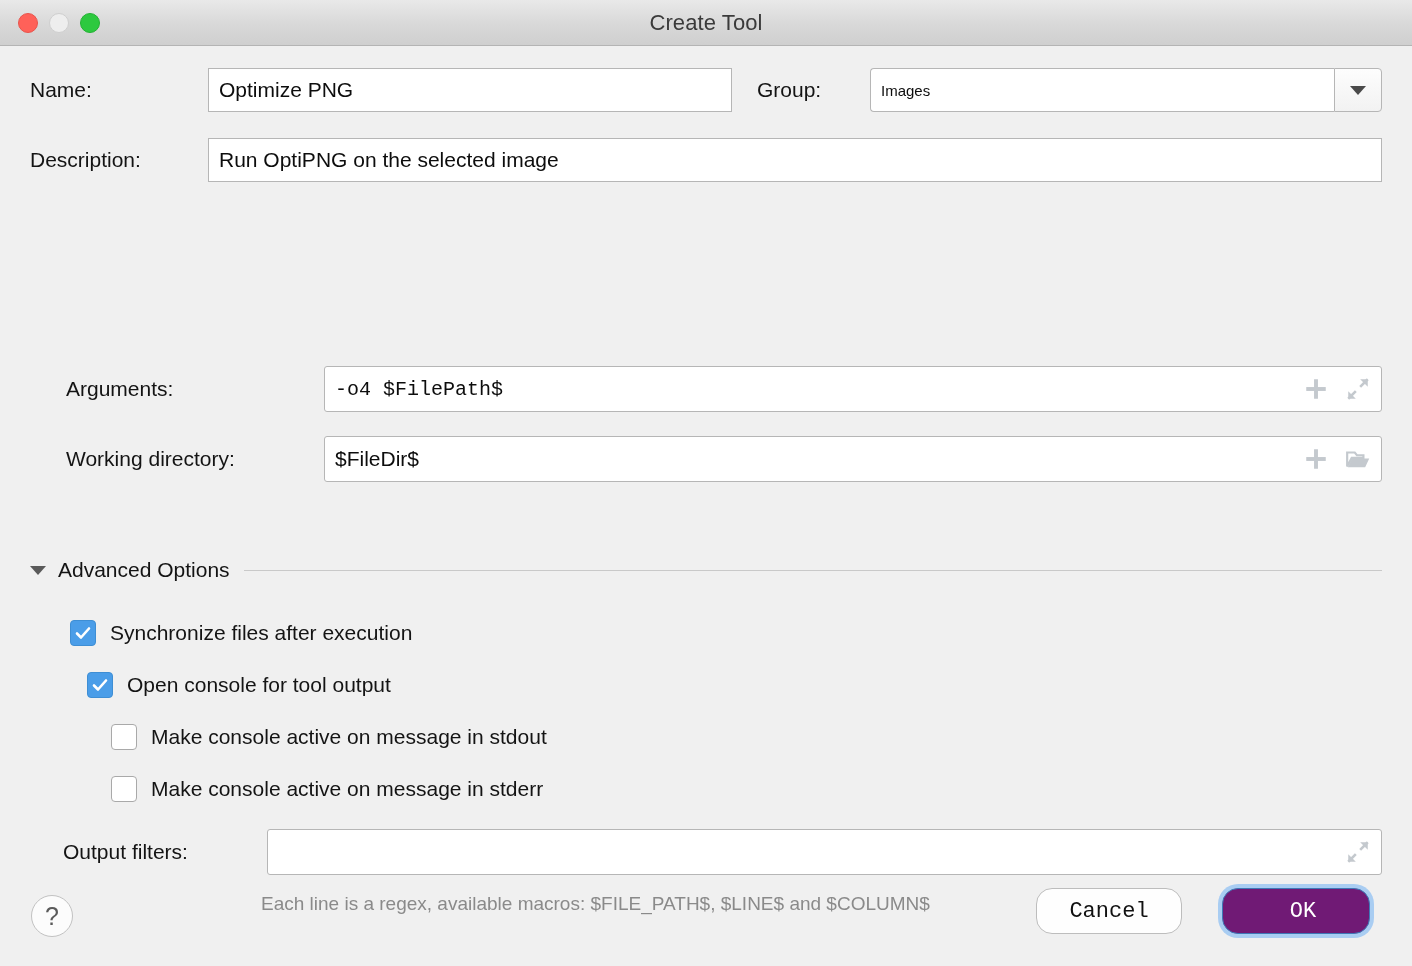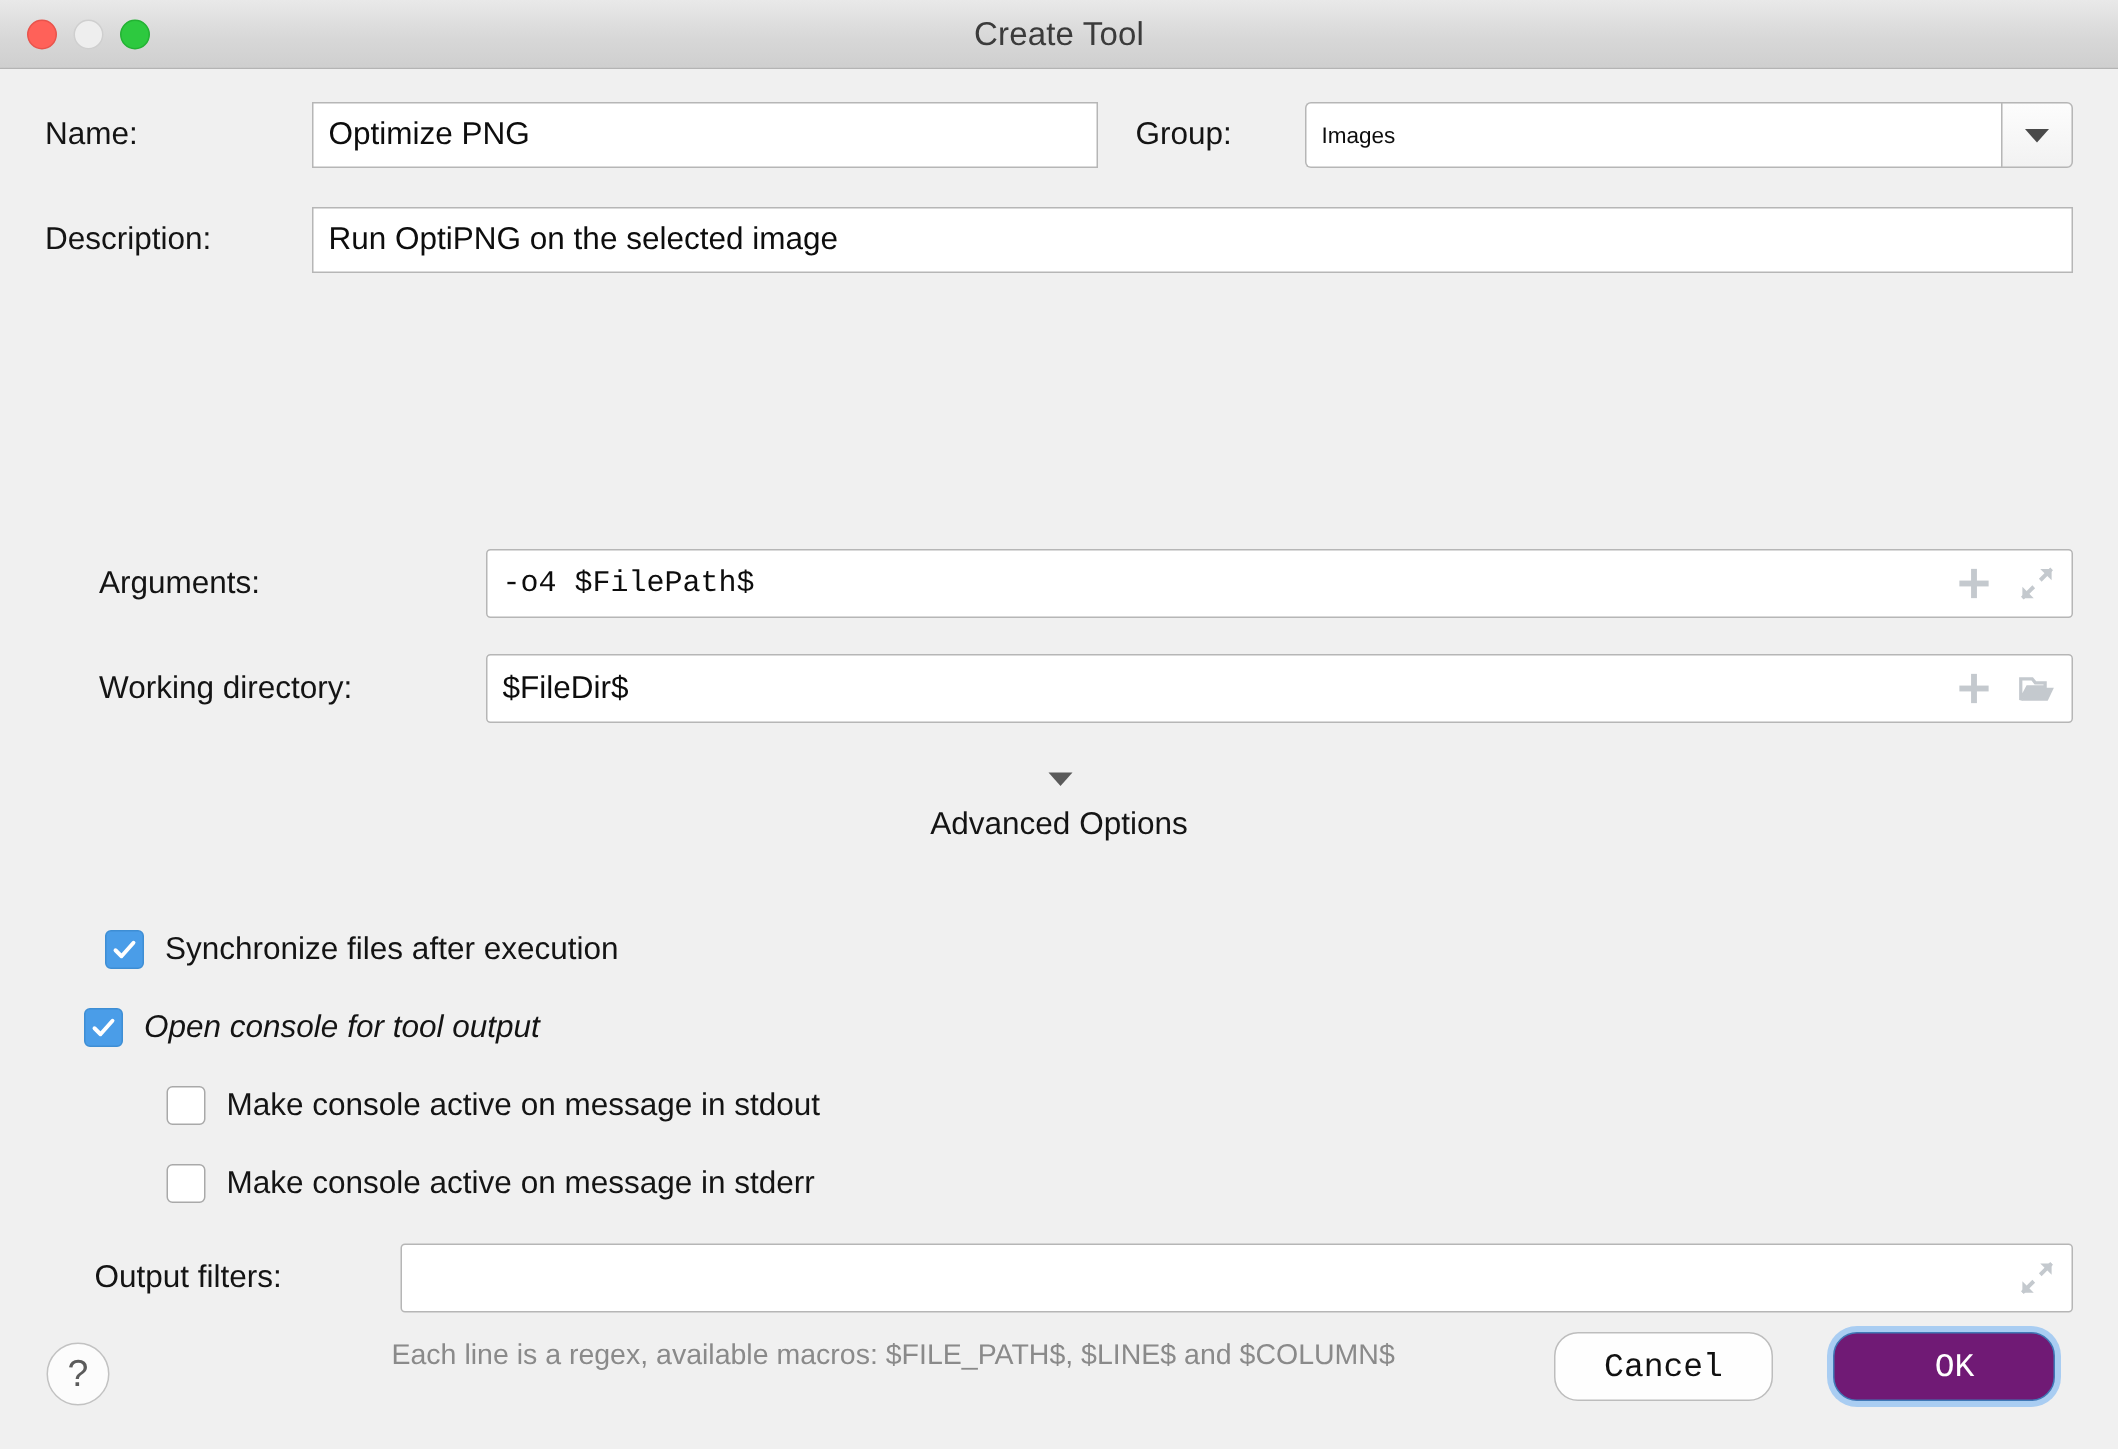--- a/index.html
+++ b/index.html
@@ -73,21 +73,21 @@
   
   .row-desc { position: absolute; top: 92px; left: 30px; right: 30px; height: 44px; }
   .row-desc .lbl-desc { position: absolute; left: 0; top: 10px; }
   .fld-desc { position: absolute; left: 178px; right: 0; top: 0; align-items: center; }
 
   
   .section { position: absolute; left: 30px; right: 30px; display: flex; align-items: center; gap: 14px; }
   .section .stitle { font-size: 21px; color: #141414; white-space: nowrap; }
   .section .sline { flex: 1 1 auto; height: 1px; background: #c9c9c9; }
   .sec-tool { top: 192px; }
-  .sec-adv  { top: 469px; flex-direction: column; }
+  .sec-adv  { top: 512px; }
   .tri-right-down {
     width: 0; height: 0; border-left: 8px solid transparent; border-right: 8px solid transparent;
     border-top: 9px solid #5a5a5a; margin-right: -2px;
   }
 
   
   .setrow { position: absolute; left: 30px; right: 30px; height: 46px; }
   .setrow .lbl2 { position: absolute; left: 36px; top: 11px; }
   .setrow .fld { position: absolute; left: 294px; right: 0; top: 0; height: 46px; border-radius: 3px; padding-right: 96px; }
   .r-prog { top: 250px; }
@@ -100,21 +100,21 @@
   
   .cb-row { position: absolute; display: flex; align-items: center; gap: 14px; }
   .cb {
     width: 26px; height: 26px; border-radius: 4px; flex: 0 0 26px;
     display: flex; align-items: center; justify-content: center;
   }
   .cb.on  { background: #4a9de8; border: 1px solid #3e8ed4; }
   .cb.off { background: #ffffff; border: 1px solid #a9a9a9; }
   .cb-label { font-size: 21px; color: #141414; }
   .c1 { top: 574px; left: 70px; }
-  .c2 { top: 626px; left: 56px; font-style: italic; }
+  .c2 { top: 626px; left: 87px; }
   .c3 { top: 678px; left: 111px; }
   .c4 { top: 730px; left: 111px; }
 
   
   .r-out { position: absolute; top: 783px; left: 30px; right: 30px; height: 46px; }
   .r-out .lbl3 { position: absolute; left: 33px; top: 11px; }
   .fld-out { position: absolute; left: 237px; right: 0; top: 0; height: 46px; border-radius: 3px; }
   .hint { position: absolute; top: 847px; left: 261px; font-size: 19px; color: #8a8a8a; }
 
   

